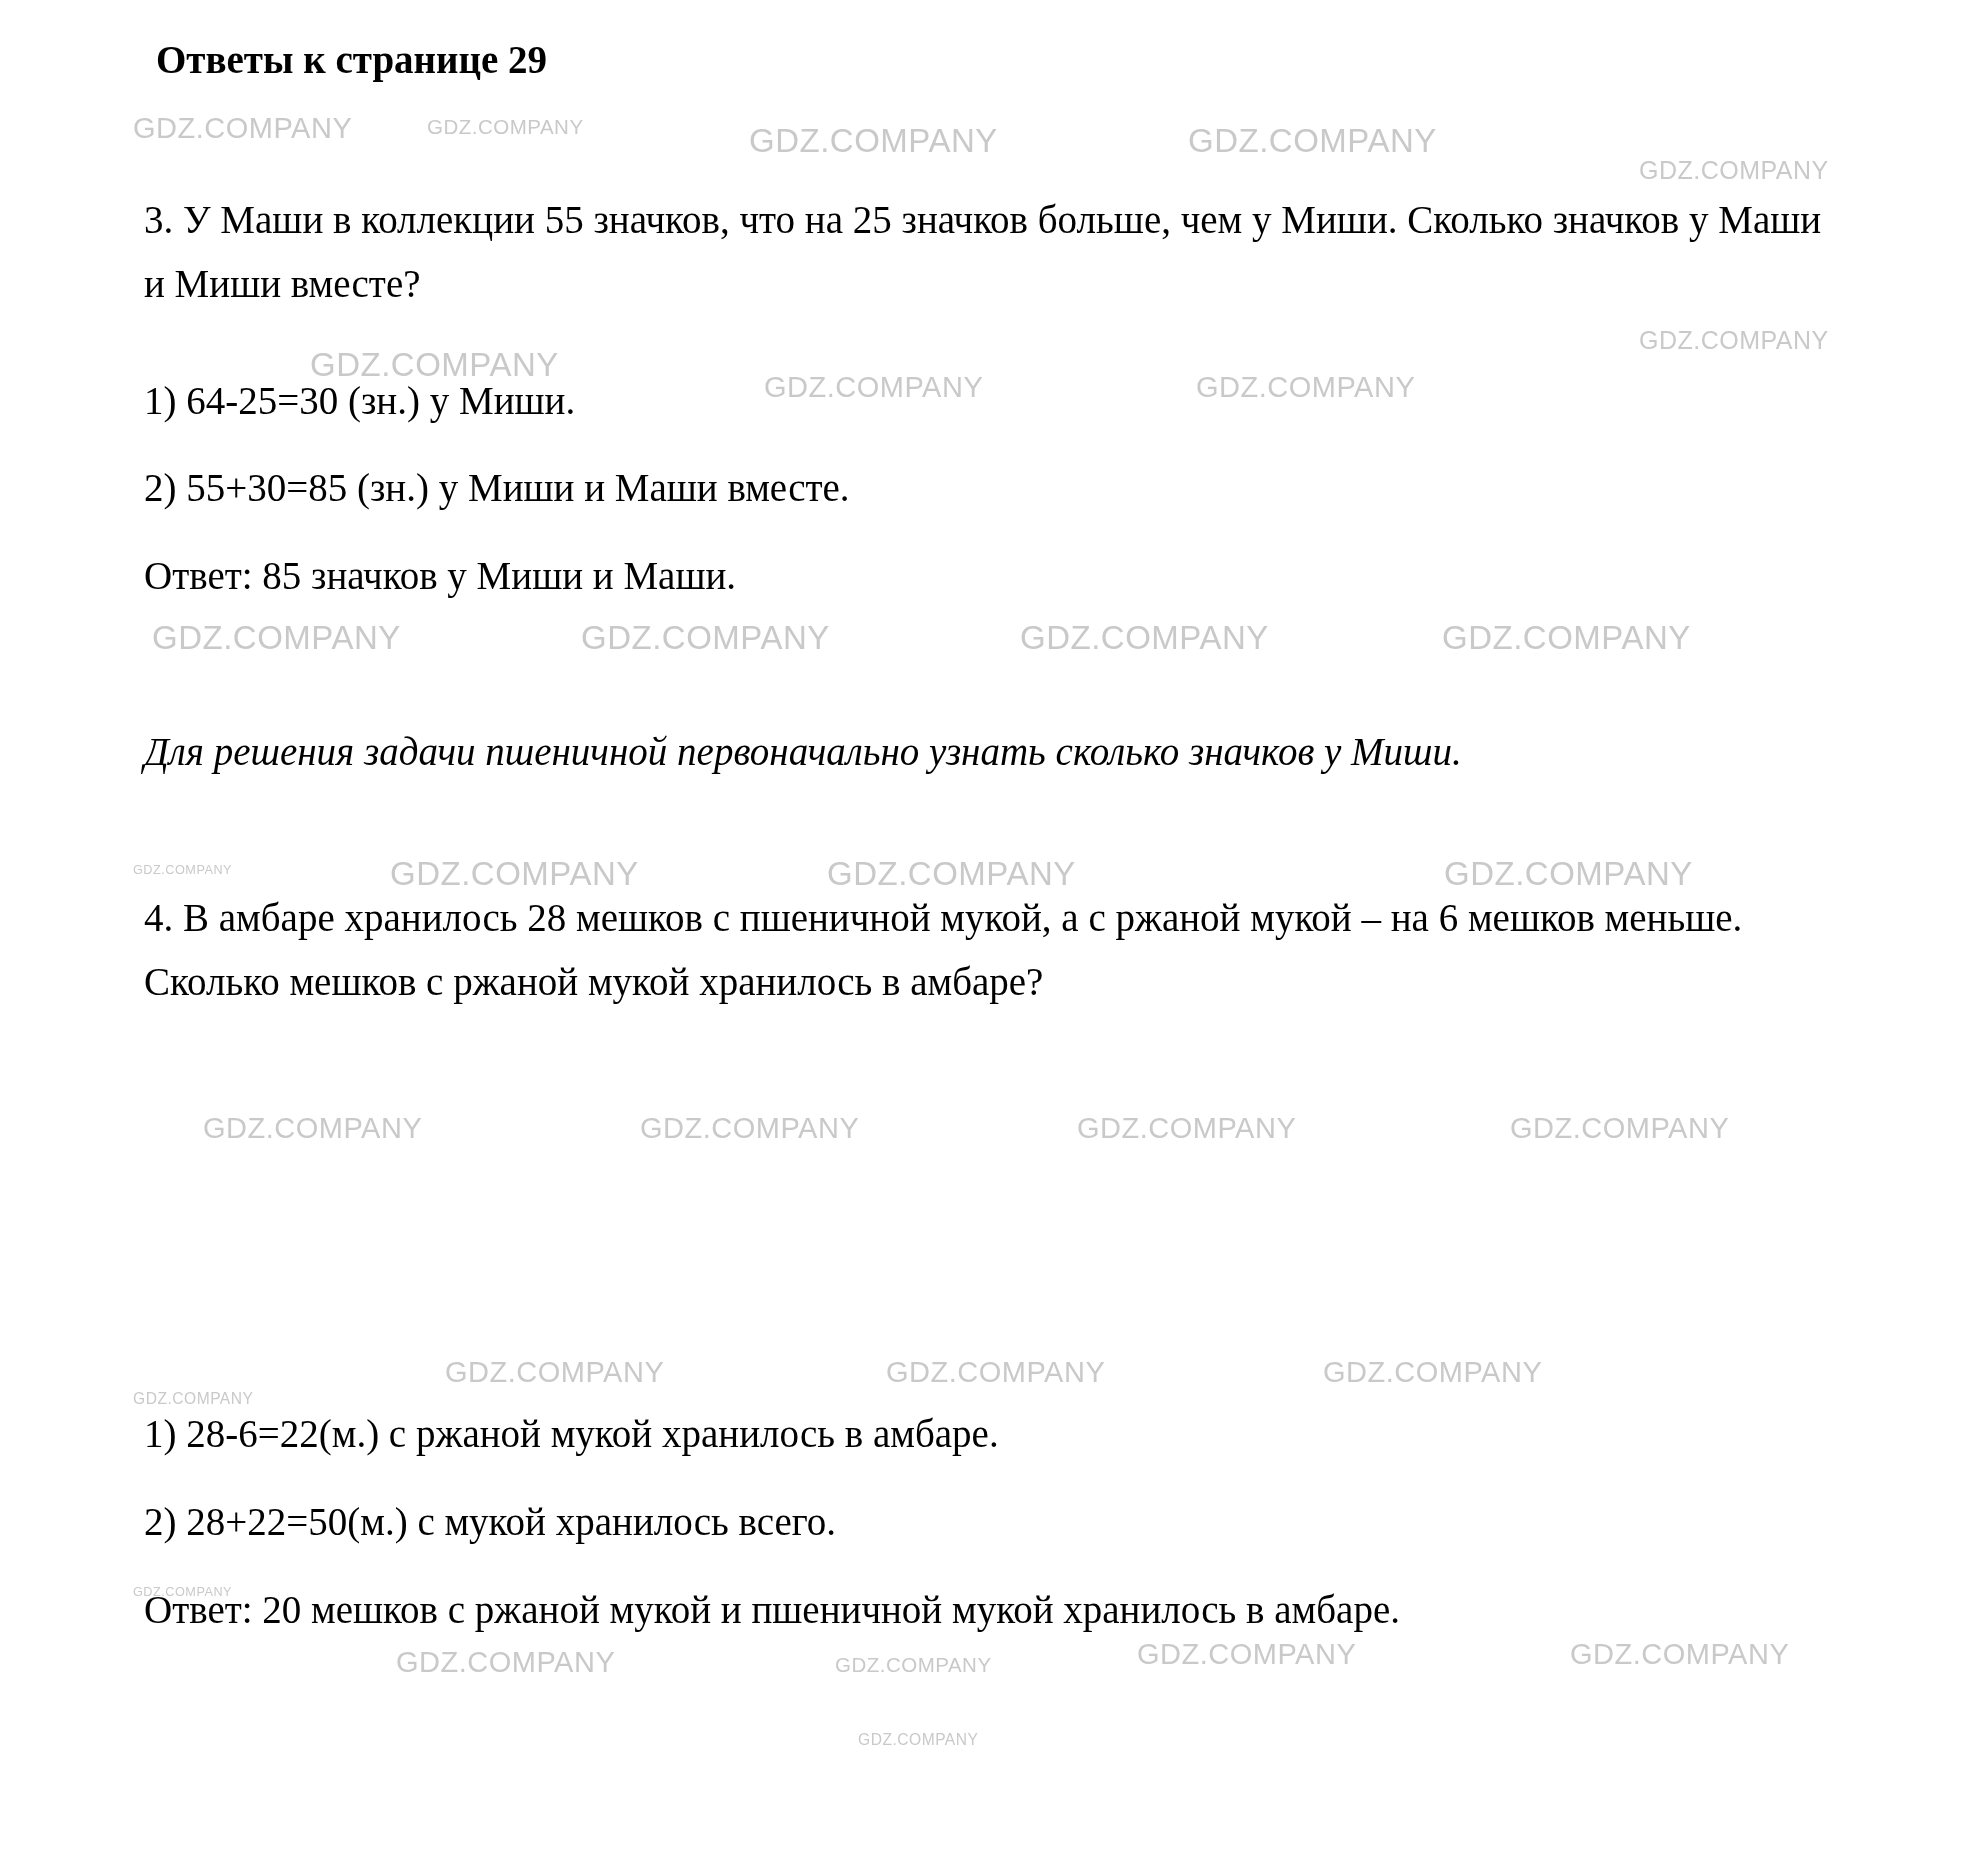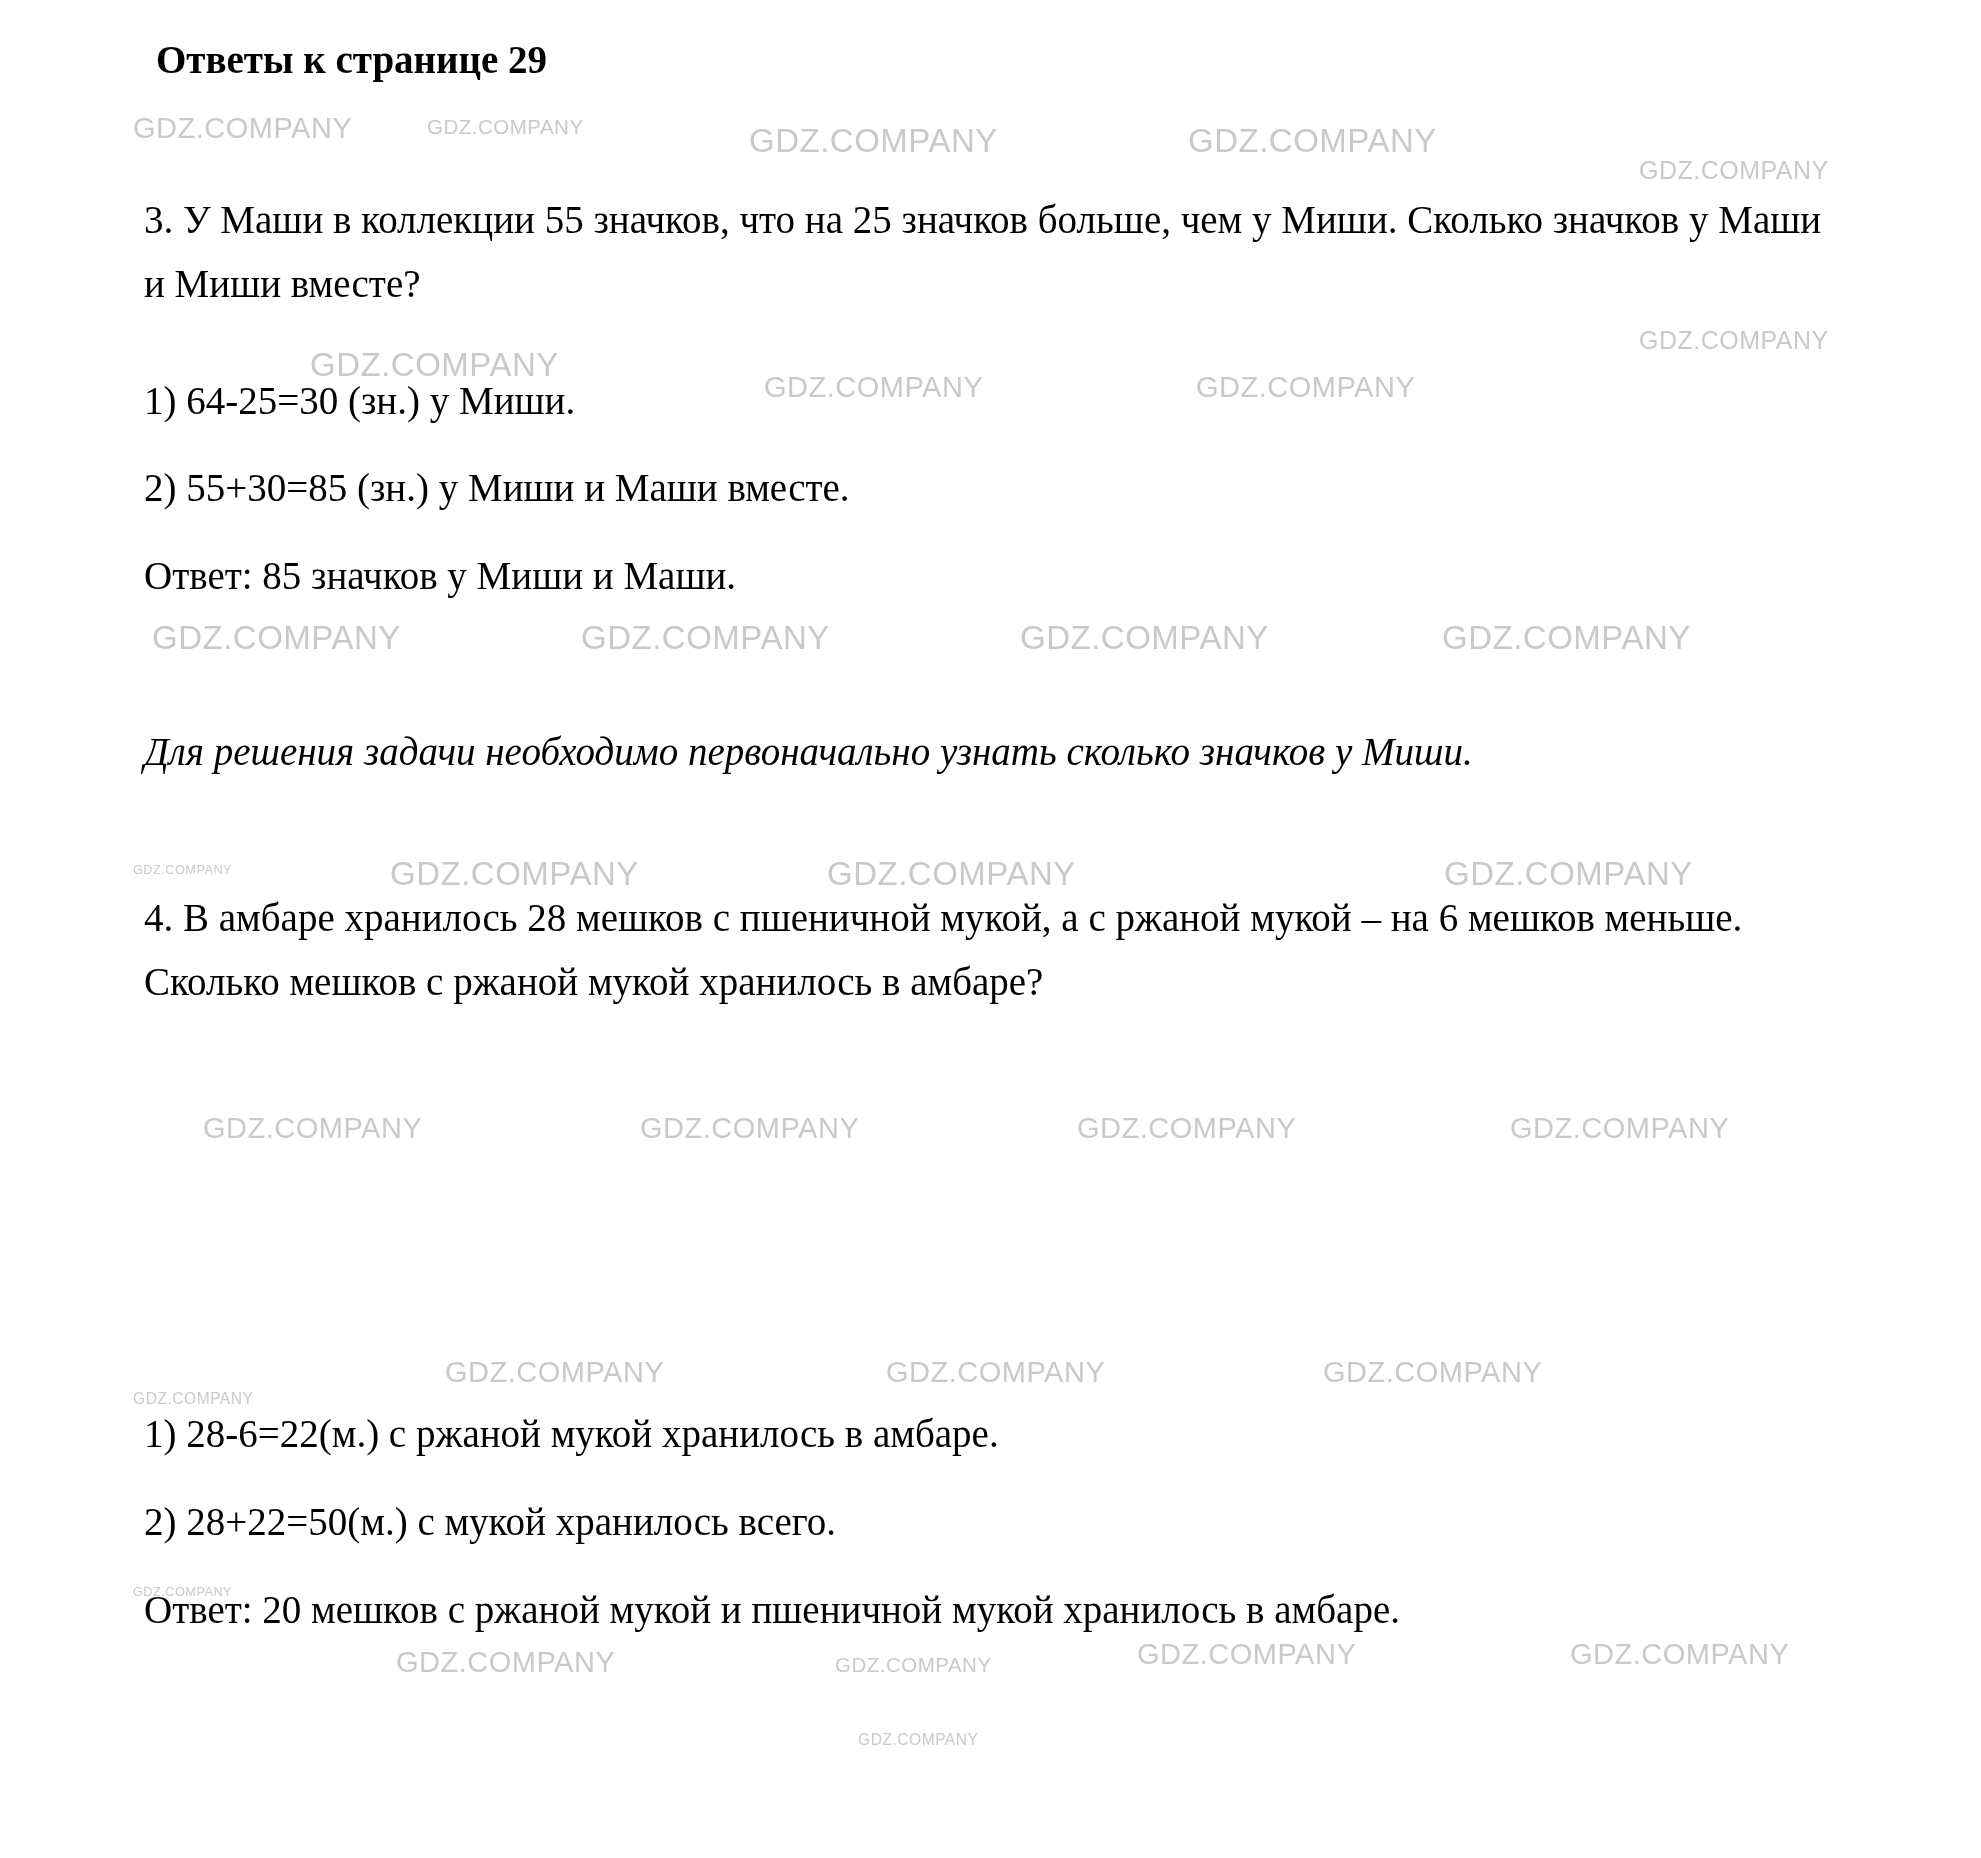--- a/index.html
+++ b/index.html
@@ -117,21 +117,21 @@
     <div class="doc-title">Ответы к странице 29</div>
 
     <div class="block" style="top:188px;">3. У Маши в коллекции 55 значков, что на 25 значков больше, чем у Миши. Сколько значков у Маши и Миши вместе?</div>
 
     <div class="block" style="top:369px;">1) 64-25=30 (зн.) у Миши.</div>
 
     <div class="block" style="top:456px;">2) 55+30=85 (зн.) у Миши и Маши вместе.</div>
 
     <div class="block" style="top:544px;">Ответ: 85 значков у Миши и Маши.</div>
 
-    <div class="block ital" style="top:720px;">Для решения задачи необходимо первоначально узнать сколько значков у Миши.</div>
+    <div class="block ital" style="top:720px;">Для решения задачи пшеничной первоначально узнать сколько значков у Миши.</div>
 
     <div class="block" style="top:886px;">4. В амбаре хранилось 28 мешков с пшеничной мукой, а с ржаной мукой – на 6 мешков меньше. Сколько мешков с ржаной мукой хранилось в амбаре?</div>
 
 
     <div class="block" style="top:1402px;">1) 28-6=22(м.) с ржаной мукой хранилось в амбаре.</div>
 
     <div class="block" style="top:1490px;">2) 28+22=50(м.) с мукой хранилось всего.</div>
 
     <div class="block" style="top:1578px;">Ответ: 20 мешков с ржаной мукой и пшеничной мукой хранилось в амбаре.</div>
 

